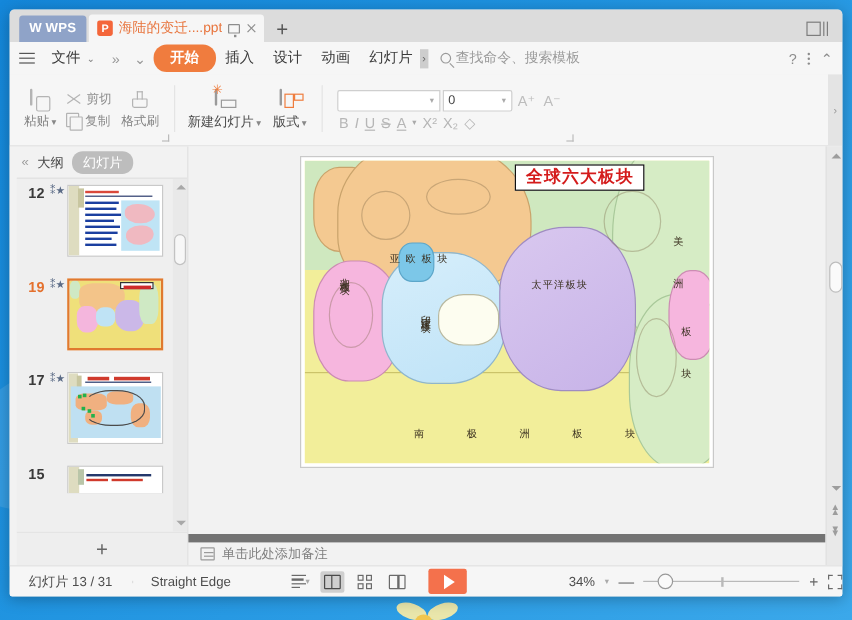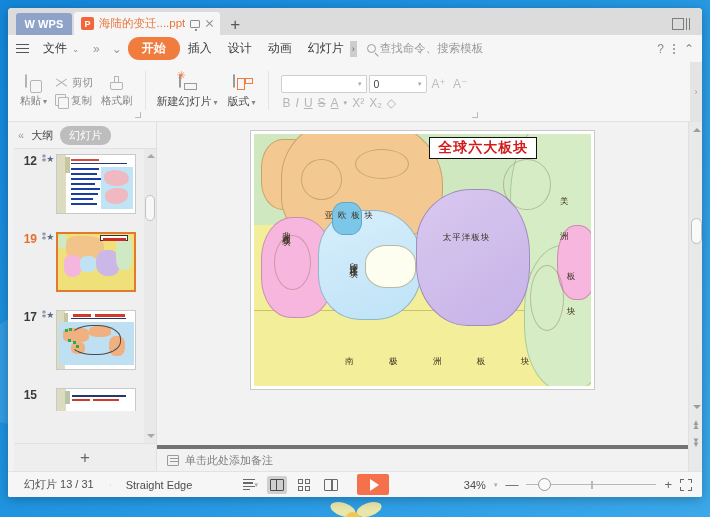--- a/index.html
+++ b/index.html
@@ -285,21 +285,21 @@
             font-family:"DejaVu Serif","Liberation Serif",serif; white-space:nowrap; }
   .plabel.vert { writing-mode: vertical-rl; letter-spacing:2px; }
   .lb-eurasia { left: 21%; top: 30%; }
   .lb-pacific { left: 56%; top: 39%; }
   .lb-africa  { left: 8%;  top: 36%; }
   .lb-indian  { left: 28%; top: 48%; }
   .lb-antarc  { left: 27%; bottom: 7%; width:55%; display:flex; justify-content:space-between; }
   .lb-america { right: 6%; top: 22%; }
 
   .notes { height: 26px; display:flex; align-items:center; gap:6px; padding-left: 10px;
-           color:#7d7d7d; font-size:11px; border-top:4px solid #737373;}
+           color:#7d7d7d; font-size:11px; border-top:7px solid #737373;}
   .noteicn{width:12px;height:11px;border:1.2px solid #9a9a9a;border-radius:1px;position:relative;}
   .noteicn::before{content:'';position:absolute;left:2px;top:2.5px;width:8px;height:1px;background:#9a9a9a;}
   .noteicn::after{content:'';position:absolute;left:2px;top:5.5px;width:8px;height:1px;background:#9a9a9a;}
 
   
   .vscroll{width:14px;background:#e9e9e9;flex:none;position:relative;border-left:1px solid #e0e0e0;}
   .vs-up{position:absolute;left:4px;top:6px;border-left:4px solid transparent;border-right:4px solid transparent;border-bottom:4px solid #9d9d9d;}
   .vs-thumb{position:absolute;left:1.5px;top:96px;width:11px;height:26px;background:#fafafa;border:1px solid #bdbdbd;border-radius:6px;}
   .vs-dn{position:absolute;left:4px;bottom:62px;border-left:4px solid transparent;border-right:4px solid transparent;border-top:4px solid #9d9d9d;}
   .vs-prev{position:absolute;left:3px;bottom:42px;color:#9d9d9d;font-size:8px;}
@@ -317,21 +317,21 @@
   .i-lines{display:flex;flex-direction:column;gap:2px;align-items:flex-start;}
   .i-lines i{height:1.3px;background:#6a6a6a;display:block;}
   .i-normal{width:14px;height:12px;border:1.4px solid #4a4a4a;position:relative;border-radius:1px;}
   .i-normal::after{content:'';position:absolute;left:4.5px;top:0;bottom:0;width:1.4px;background:#4a4a4a;}
   .i-sorter{display:grid;grid-template-columns:5px 5px;grid-template-rows:5px 5px;gap:2px;}
   .i-sorter i{border:1.3px solid #6a6a6a;}
   .i-read{width:14px;height:12px;border:1.4px solid #6a6a6a;border-radius:1px;position:relative;}
   .i-read::after{content:'';position:absolute;left:6px;top:0;bottom:0;width:1.4px;background:#6a6a6a;}
   .playbtn{width:32px;height:21px;background:#f4714c;border-radius:2px;display:flex;align-items:center;justify-content:center;margin-left:16px;}
   .playbtn::after{content:'';border-left:9px solid #fff;border-top:6px solid transparent;border-bottom:6px solid transparent;margin-left:3px;}
-  .zoomwrap{display:flex;align-items:center;gap:8px;position:absolute;right:10px;font-size:11px;color:#4d4d4d;}
+  .zoomwrap{display:flex;align-items:center;gap:8px;position:absolute;right:0;font-size:11px;color:#4d4d4d;}
   .zminus{font-size:13px;color:#666;}
   .zplus{font-size:13px;color:#666;}
   .slider{width:130px;height:12px;position:relative;display:flex;align-items:center;}
   .strack{position:absolute;left:0;right:0;height:1.4px;background:#b9b9b9;}
   .stick{position:absolute;left:50%;top:2px;width:1.4px;height:8px;background:#b9b9b9;}
   .sknob{position:absolute;left:12px;width:13px;height:13px;border-radius:50%;background:#fafafa;border:1.4px solid #999;}
   .fitbtn{position:relative;width:12px;height:12px;}
   .fitbtn i{position:absolute;width:4px;height:4px;border:1.4px solid #6a6a6a;}
   .fitbtn i:nth-child(1){left:0;top:0;border-right:none;border-bottom:none;}
   .fitbtn i:nth-child(2){right:0;top:0;border-left:none;border-bottom:none;}

